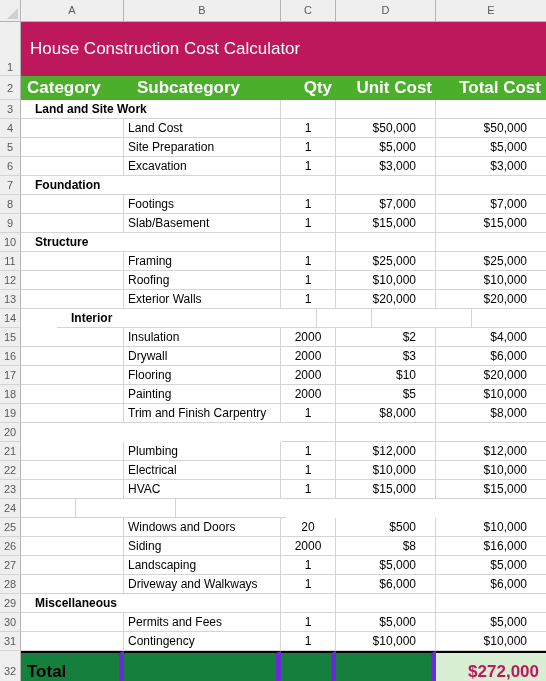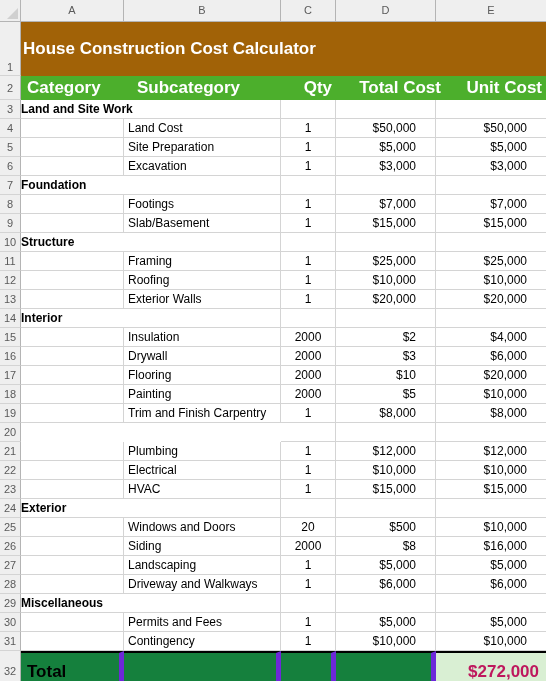--- a/index.html
+++ b/index.html
@@ -100,27 +100,27 @@
   .cell.last { border-right: none; }
   .pad-l { padding-left: 4px; }
   .pad-r { padding-right: 19px; justify-content: flex-end; }
   .center { justify-content: center; }
 
   
   .row-title { height: 54px; }
   .row-title .rowhdr { align-items: flex-end; padding-bottom: 2px; border-bottom: 1px solid #d4d4d4; }
   .title-cell {
     flex: 1;
-    background: #a16207;
+    background: #be185d;
     color: #ffffff;
     font-size: 17px;
-    font-weight: bold;
-    display: flex;
-    align-items: center;
-    padding-left: 2px;
+    font-weight: normal;
+    display: flex;
+    align-items: center;
+    padding-left: 9px;
     box-sizing: border-box;
     border: none;
     overflow: hidden;
     white-space: nowrap;
   }
 
   
   .row-head { height: 24px; }
   .row-head .rowhdr { border-bottom: 1px solid #d4d4d4; }
   .head-cell {
@@ -140,21 +140,21 @@
   .head-cell.h-c { justify-content: flex-end; padding-right: 4px; }
   .head-cell.h-d { justify-content: flex-end; padding-right: 4px; }
   .head-cell.h-e { justify-content: flex-end; padding-right: 5px; }
 
   
   .row-body { height: 19px; }
   .row-cat  { height: 19px; }
   .cat-cell {
     font-weight: bold;
     font-size: 12px;
-    padding-left: 0;
+    padding-left: 14px;
     border-right: 1px solid #d4d4d4;
     border-bottom: 1px solid #d4d4d4;
     box-sizing: border-box;
     display: flex;
     align-items: center;
     background: #ffffff;
     overflow: hidden;
     white-space: nowrap;
   }
   .blank-cell {
@@ -214,22 +214,22 @@
   <div class="grid-row row-title">
     <div class="rowhdr">1</div>
     <div class="title-cell">House Construction Cost Calculator</div>
   </div>
 
   <div class="grid-row row-head">
     <div class="rowhdr">2</div>
     <div class="head-cell c-a h-a">Category</div>
     <div class="head-cell c-b h-b">Subcategory</div>
     <div class="head-cell c-c h-c">Qty</div>
+    <div class="head-cell c-d h-d">Unit Cost</div>
     <div class="head-cell c-e h-e">Total Cost</div>
-    <div class="head-cell c-d h-d">Unit Cost</div>
   </div>
 
   <div id="body-rows">
       <div class="grid-row row-cat">
         <div class="rowhdr">3</div>
         <div class="cat-cell c-a" style="width: 260px; min-width: 260px;">Land and Site Work</div>
         <div class="blank-cell c-c"></div>
         <div class="blank-cell c-d"></div>
         <div class="blank-cell c-e last"></div>
       </div>
@@ -306,21 +306,21 @@
       <div class="grid-row row-body">
         <div class="rowhdr">13</div>
         <div class="cell c-a"></div>
         <div class="cell c-b pad-l">Exterior Walls</div>
         <div class="cell c-c center">1</div>
         <div class="cell c-d pad-r">$20,000</div>
         <div class="cell c-e pad-r last">$20,000</div>
       </div>
       <div class="grid-row row-cat">
         <div class="rowhdr">14</div>
-        <div class="cat-cell c-a" style="width: 260px; min-width: 260px;">Interior</div>
+        <div class="cat-cell c-a" style="width: 260px; min-width: 260px; margin-left: 36px;">Interior</div>
         <div class="blank-cell c-c"></div>
         <div class="blank-cell c-d"></div>
         <div class="blank-cell c-e last"></div>
       </div>
       <div class="grid-row row-body">
         <div class="rowhdr">15</div>
         <div class="cell c-a"></div>
         <div class="cell c-b pad-l">Insulation</div>
         <div class="cell c-c center">2000</div>
         <div class="cell c-d pad-r">$2</div>
@@ -384,21 +384,20 @@
       <div class="grid-row row-body">
         <div class="rowhdr">23</div>
         <div class="cell c-a"></div>
         <div class="cell c-b pad-l">HVAC</div>
         <div class="cell c-c center">1</div>
         <div class="cell c-d pad-r">$15,000</div>
         <div class="cell c-e pad-r last">$15,000</div>
       </div>
       <div class="grid-row row-cat">
         <div class="rowhdr">24</div>
-        <div class="cat-cell c-a" style="width: 260px; min-width: 260px;">Exterior</div>
         <div class="blank-cell c-c"></div>
         <div class="blank-cell c-d"></div>
         <div class="blank-cell c-e last"></div>
       </div>
       <div class="grid-row row-body">
         <div class="rowhdr">25</div>
         <div class="cell c-a"></div>
         <div class="cell c-b pad-l">Windows and Doors</div>
         <div class="cell c-c center">20</div>
         <div class="cell c-d pad-r">$500</div>

